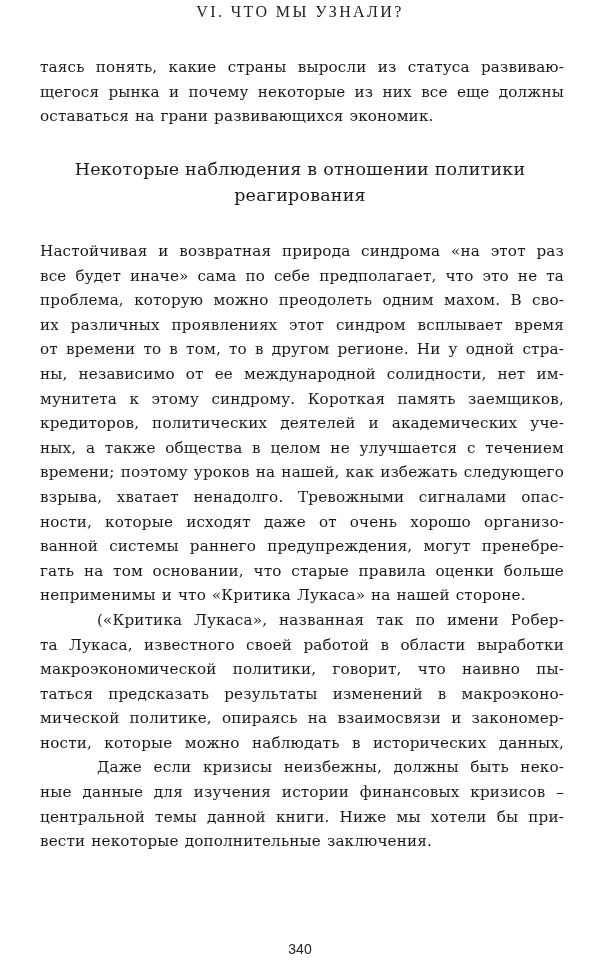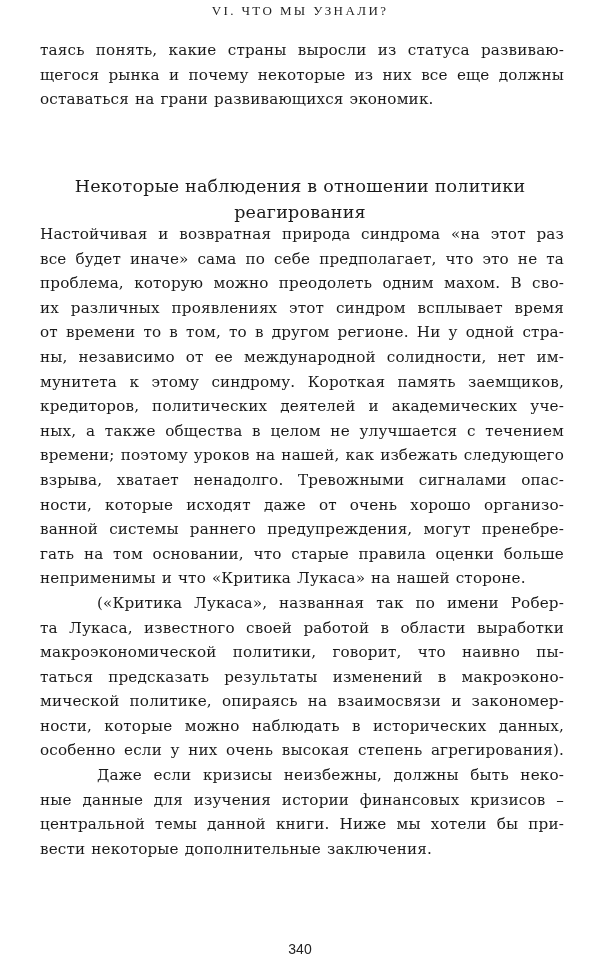--- a/index.html
+++ b/index.html
@@ -15,51 +15,52 @@
       color: #1a1a1a;
       font-family: "DejaVu Serif", "Liberation Serif", serif;
     }
     .running-head {
       position: absolute;
       top: 3px;
       left: 0;
       width: 600px;
       text-align: center;
       font-family: "Liberation Serif", serif;
-      font-size: 13px;
+      font-size: 16px;
       letter-spacing: 2.4px;
       color: #222;
     }
     .text-block {
       position: absolute;
       left: 40px;
       width: 524px;
       font-family: "DejaVu Serif", serif;
       font-size: 15.2px;
       letter-spacing: 0.15px;
       word-spacing: 1px;
+      margin-top: 17px;
     }
     .line {
       display: block;
       height: 24.6px;
       line-height: 24.6px;
       white-space: nowrap;
       text-align: justify;
       text-align-last: justify;
     }
     .line.last {
       text-align-last: left;
     }
     .line.indent {
       padding-left: 57px;
     }
     .block-intro { top: 38px; }
     .heading {
       position: absolute;
-      top: 173px;
+      top: 156px;
       left: 0;
       width: 600px;
       text-align: center;
       font-family: "DejaVu Serif", serif;
       font-size: 17.5px;
       line-height: 26px;
       letter-spacing: 0.2px;
     }
     .block-main { top: 222px; }
     .page-number {
@@ -107,21 +108,20 @@
     <span class="line">гать на том основании, что старые правила оценки больше</span>
     <span class="line last">неприменимы и что «Критика Лукаса» на нашей стороне.</span>
   </div>
   <div>
     <span class="line indent">(«Критика Лукаса», названная так по имени Робер-</span>
     <span class="line">та Лукаса, известного своей работой в области выработки</span>
     <span class="line">макроэкономической политики, говорит, что наивно пы-</span>
     <span class="line">таться предсказать результаты изменений в макроэконо-</span>
     <span class="line">мической политике, опираясь на взаимосвязи и закономер-</span>
     <span class="line">ности, которые можно наблюдать в исторических данных,</span>
-    <span class="line">особенно если у них очень высокая степень агрегирования).</span>
   </div>
   <div>
     <span class="line indent">Даже если кризисы неизбежны, должны быть неко-</span>
     <span class="line">ные данные для изучения истории финансовых кризисов –</span>
     <span class="line">центральной темы данной книги. Ниже мы хотели бы при-</span>
     <span class="line last">вести некоторые дополнительные заключения.</span>
   </div>
 </div>
 
 <div class="page-number">340</div>

